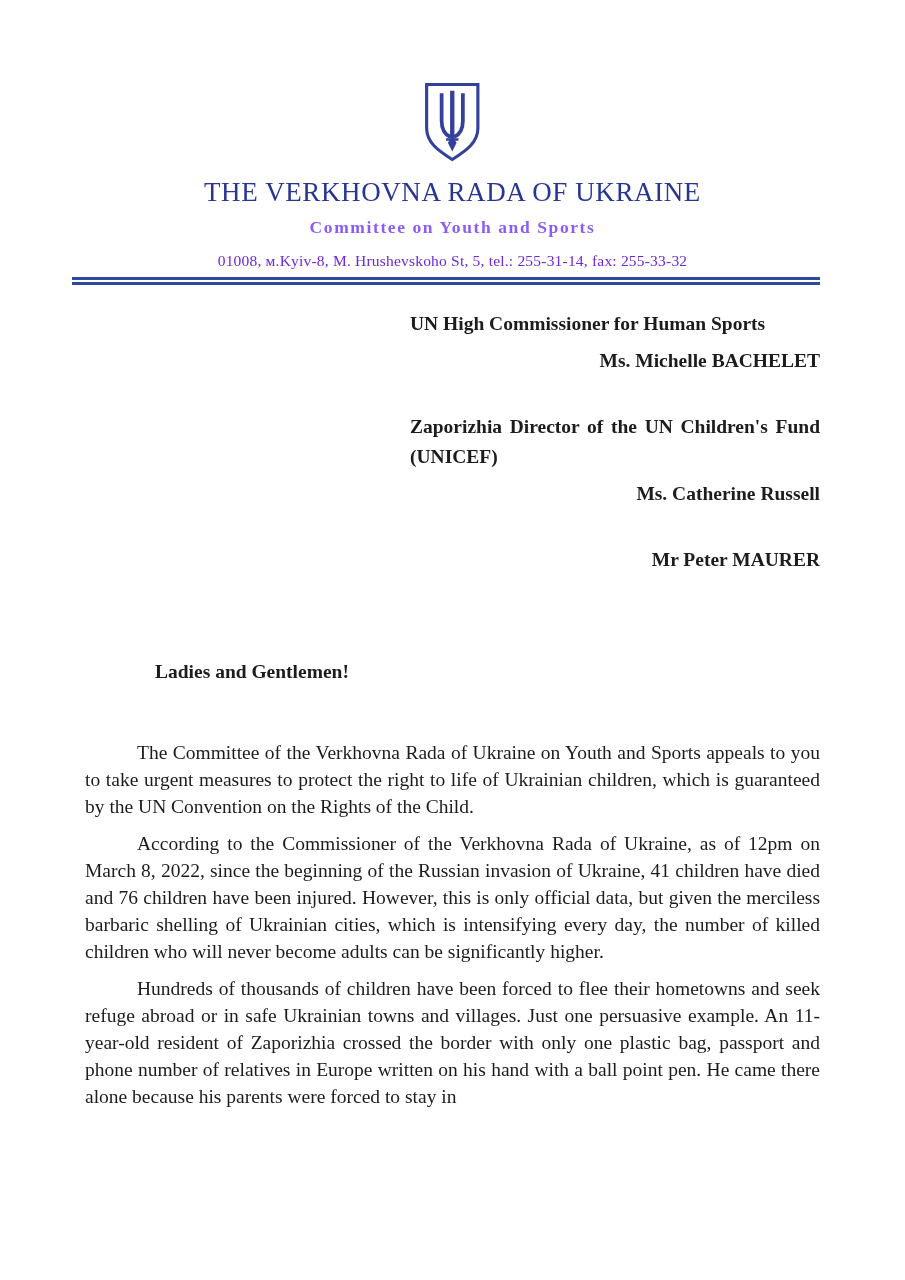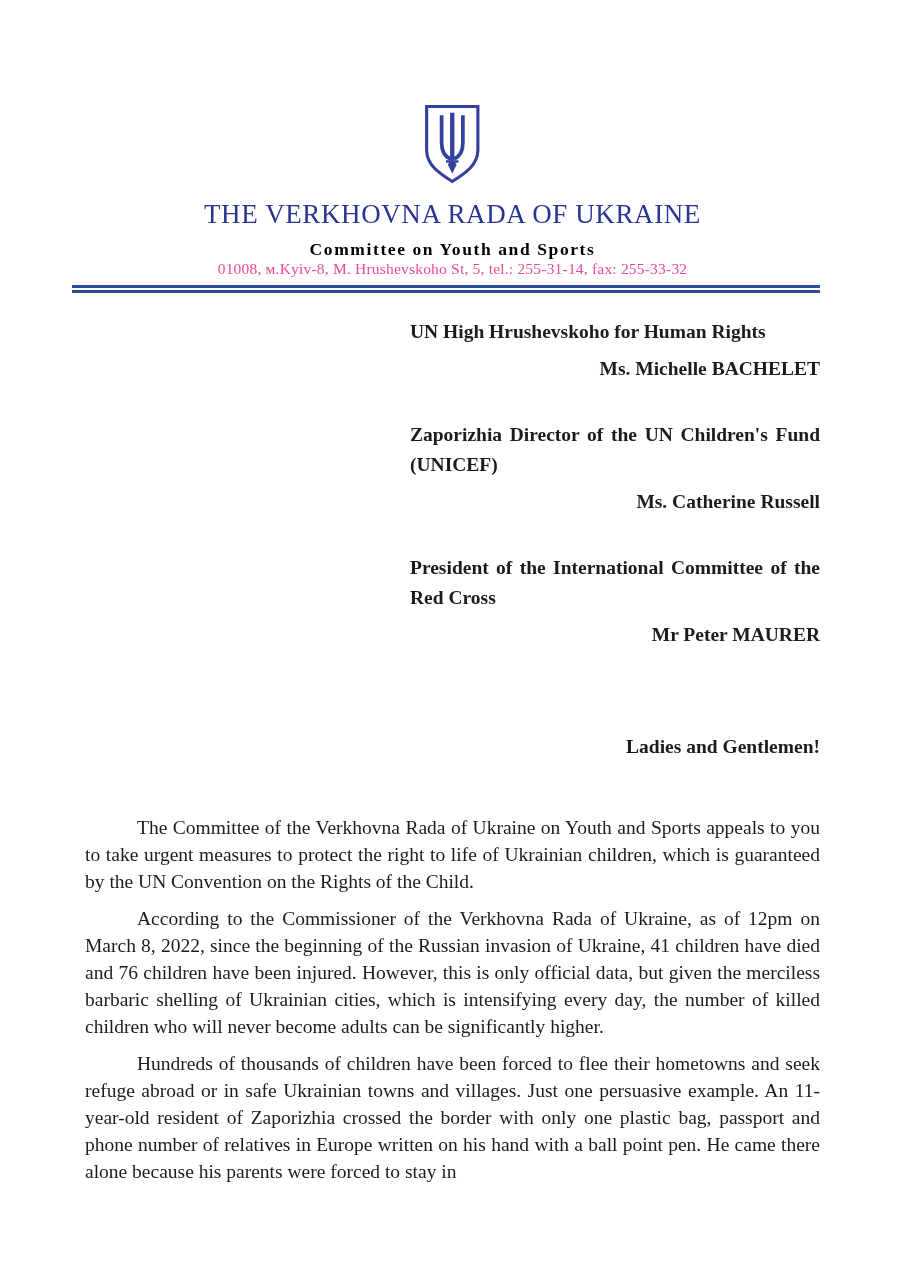--- a/index.html
+++ b/index.html
@@ -10,49 +10,49 @@
   .page {
     position: relative;
     width: 905px;
     height: 1280px;
     margin: 0 auto;
     background: #ffffff;
     overflow: hidden;
     font-family: "Liberation Serif", "DejaVu Serif", serif;
     color: #1c1c1c;
     box-sizing: border-box;
-    padding-top: 104px;
+    padding-top: 82px;
   }
 
   
   .letterhead { text-align: center; }
   .emblem-wrap {
     height: 80px;
     margin-bottom: 16px;
   }
   .emblem-wrap svg { height: 80px; width: auto; }
 
   .org-name {
     color: #283593;
     font-size: 27px;
     line-height: 28px;
     letter-spacing: 0.6px;
     font-weight: 400;
   }
   .committee-name {
     margin-top: 11px;
-    color: #000000;
+    color: #8b5cf6;
     font-size: 17.5px;
     line-height: 20px;
     font-weight: 700;
     letter-spacing: 1.6px;
   }
   .address-line {
-    margin-top: 1px;
-    color: #ec4899;
+    margin-top: 15px;
+    color: #6d28d9;
     font-size: 15.5px;
     line-height: 18px;
     letter-spacing: 0.2px;
   }
   .rule {
     margin: 7px 85px 0 72px;
     height: 2px;
     border-top: 3px solid #2d4a9e;
     border-bottom: 3px solid #2d4a9e;
     background: #ffffff;
@@ -78,21 +78,21 @@
     text-align: justify;
     text-justify: inter-word;
     margin-bottom: 7px;
   }
   .addressee-name { text-align: right; }
 
   
   .salutation {
     margin-top: 86px;
     padding-left: 70px;
-    text-align: right;
+    text-align: left;
     font-weight: 700;
     font-size: 19.5px;
     line-height: 22px;
   }
 
   
   .body-text {
     margin-top: 56px;
     font-size: 19.5px;
     line-height: 27px;
@@ -123,29 +123,28 @@
     <div class="org-name">THE VERKHOVNA RADA OF UKRAINE</div>
     <div class="committee-name">Committee on Youth and Sports</div>
     <div class="address-line">01008, м.Kyiv-8, M. Hrushevskoho St, 5, tel.: 255-31-14, fax: 255-33-32</div>
     <div class="rule"></div>
   </div>
 
   <div class="content">
 
     <div class="addressees">
       <div class="addressee-block">
-        <div class="addressee-title">UN High Hrushevskoho for Human Rights</div>
+        <div class="addressee-title">UN High Commissioner for Human Sports</div>
         <div class="addressee-name">Ms. Michelle BACHELET</div>
       </div>
       <div class="addressee-block">
         <div class="addressee-title">Zaporizhia Director of the UN Children's Fund (UNICEF)</div>
         <div class="addressee-name">Ms. Catherine Russell</div>
       </div>
       <div class="addressee-block">
-        <div class="addressee-title">President of the International Committee of the Red Cross</div>
         <div class="addressee-name">Mr Peter MAURER</div>
       </div>
     </div>
 
     <div class="salutation">Ladies and Gentlemen!</div>
 
     <div class="body-text">
       <p>The Committee of the Verkhovna Rada of Ukraine on Youth and Sports appeals to you to take urgent measures to protect the right to life of Ukrainian children, which is guaranteed by the UN Convention on the Rights of the Child.</p>
       <p>According to the Commissioner of the Verkhovna Rada of Ukraine, as of 12pm on March 8, 2022, since the beginning of the Russian invasion of Ukraine, 41 children have died and 76 children have been injured. However, this is only official data, but given the merciless barbaric shelling of Ukrainian cities, which is intensifying every day, the number of killed children who will never become adults can be significantly higher.</p>
       <p>Hundreds of thousands of children have been forced to flee their hometowns and seek refuge abroad or in safe Ukrainian towns and villages. Just one persuasive example. An 11-year-old resident of Zaporizhia crossed the border with only one plastic bag, passport and phone number of relatives in Europe written on his hand with a ball point pen. He came there alone because his parents were forced to stay in</p>

